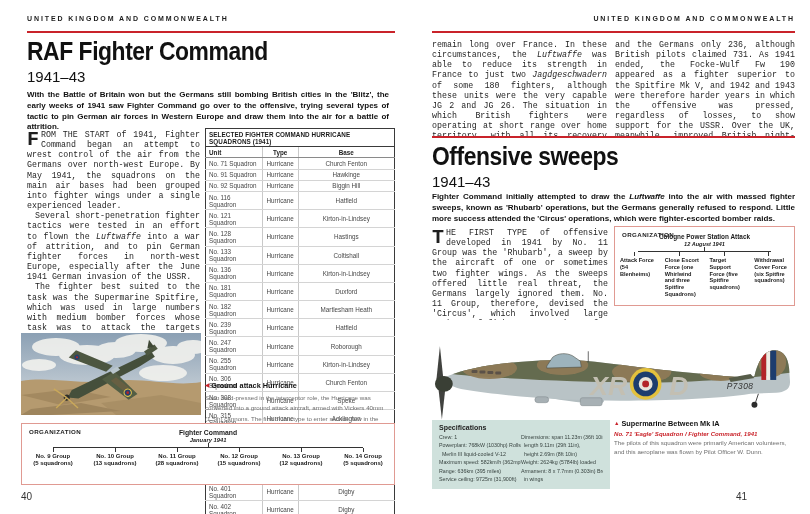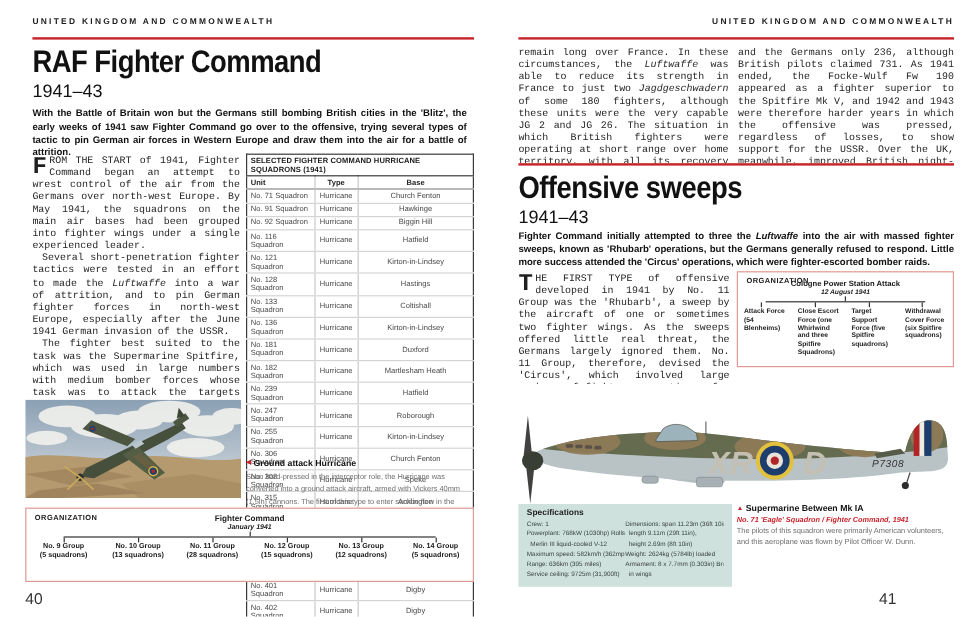--- a/index.html
+++ b/index.html
@@ -60,41 +60,41 @@
   #org-left .org-root { padding-top:5px; }
   #org-right .org-root { padding-top:6px; }
 
   
   .specs { position:absolute; background:#cfe1dc; padding:4px 7px; }
   .specs-title { font-size:7px; font-weight:bold; color:#222; margin-bottom:2px; }
   .specs-cols { display:flex; }
   .specs-col { width:50%; }
   .specs-col div { font-size:5.3px; line-height:8.4px; color:#37423f; white-space:nowrap; overflow:hidden; }
 
-  .pagenum { position:absolute; font-size:13px; color:#333; }
+  .pagenum { position:absolute; font-size:10px; color:#333; }
   .photo { position:absolute; overflow:hidden; }
   .photo svg, .profile svg { display:block; }
   .profile { position:absolute;font-style:italic; }
 </style>
 </head>
 <body>
 
 <div class="spread">
 
   <div class="page" id="page-left">
     <div class="runhead" style="left:6px;">UNITED KINGDOM AND COMMONWEALTH</div>
     <div class="redrule" style="top:31px; left:6px;"></div>
 
     <h1 class="big-title" style="left:6px; top:36px;">RAF Fighter Command</h1>
     <div class="sub-title" style="left:6px; top:68px;">1941–43</div>
     <div class="intro" style="left:6px; top:90px; width:362px;">With the Battle of Britain won but the Germans still bombing British cities in the 'Blitz', the early weeks of 1941 saw Fighter Command go over to the offensive, trying several types of tactic to pin German air forces in Western Europe and draw them into the air for a battle of attrition.</div>
 
     <div class="serif-col" style="left:6px; top:130px; width:173px; height:202px;">
       <p><span class="dropcap">F</span><span>ROM THE START of 1941, Fighter Command began an attempt to wrest control of the air from the Germans over north-west Europe. By May 1941, the squadrons on the main air bases had been grouped into fighter wings under a single experienced leader.</span></p>
-      <p class="ind"><span>Several short-penetration fighter tactics were tested in an effort to made the </span><i>Luftwaffe</i><span> into a war of attrition, and to pin German fighter forces in north-west Europe, especially after the June 1941 German invasion of the USSR.</span></p>
+      <p class="ind"><span>Several short-penetration fighter tactics were tested in an effort to flown the </span><i>Luftwaffe</i><span> into a war of attrition, and to pin German fighter forces in north-west Europe, especially after the June 1941 German invasion of the USSR.</span></p>
       <p class="ind">The fighter best suited to the task was the Supermarine Spitfire, which was used in large numbers with medium bomber forces whose task was to attack the targets that the Germans fighters would seek to protect. In general, though, the Germans responded only when the situation favoured them, and the general inaccuracy of the bombing meant that the British attacks were seldom effective.</p>
 
     </div>
 
     <div class="photo" style="left:0; top:333px; width:180px; height:82px;">
       <svg width="180" height="82" viewBox="0 0 180 82" xmlns="http://www.w3.org/2000/svg">
         <defs>
           <linearGradient id="sky" x1="0" y1="0" x2="0" y2="1">
             <stop offset="0" stop-color="#8ba0b4"></stop>
               <stop offset="1" stop-color="#d9dee1"></stop>
@@ -316,21 +316,21 @@
     <div class="serif-col" style="left:0; top:40px; width:175px; height:96px;">
       <p><span>remain long over France. In these circumstances, the </span><i>Luftwaffe</i><span> was able to reduce its strength in France to just two </span><i>Jagdgeschwadern</i><span> of some 180 fighters, although these units were the very capable JG 2 and JG 26. The situation in which British fighters were operating at short range over home territory, with all its recovery and repair facilities, was now entirely reversed in the favour of the Germans. In 1941, therefore, Fighter Command lost some 530 aircraft</span></p>
     </div>
     <div class="serif-col" style="left:183px; top:40px; width:180px; height:96px;">
       <p>and the Germans only 236, although British pilots claimed 731. As 1941 ended, the Focke-Wulf Fw 190 appeared as a fighter superior to the Spitfire Mk V, and 1942 and 1943 were therefore harder years in which the offensive was pressed, regardless of losses, to show support for the USSR. Over the UK, meanwhile, improved British night-fighters made the Blitz very costly, and in May it was called off to allow German concentration of effort against the USSR.</p>
     </div>
 
     <div class="redrule" style="top:136px;"></div>
     <h1 class="big-title" style="left:0; top:141px;">Offensive sweeps</h1>
     <div class="sub-title" style="left:0; top:173px;">1941–43</div>
-    <div class="intro" style="left:0; top:192px; width:363px;"><span>Fighter Command initially attempted to three the </span><i>Luftwaffe</i><span> into the air with massed fighter sweeps, known as 'Rhubarb' operations, but the Germans generally refused to respond. Little more success attended the 'Circus' operations, which were fighter-escorted bomber raids.</span></div>
+    <div class="intro" style="left:0; top:192px; width:363px;"><span>Fighter Command initially attempted to draw the </span><i>Luftwaffe</i><span> into the air with massed fighter sweeps, known as 'Rhubarb' operations, but the Germans generally refused to respond. Little more success attended the 'Circus' operations, which were fighter-escorted bomber raids.</span></div>
 
     <div class="serif-col" style="left:0; top:228px; width:176px; height:92px;">
       <p><span class="dropcap">T</span><span>HE FIRST TYPE of offensive developed in 1941 by No. 11 Group was the 'Rhubarb', a sweep by the aircraft of one or sometimes two fighter wings. As the sweeps offered little real threat, the Germans largely ignored them. No. 11 Group, therefore, devised the 'Circus', which involved large numbers of fighters escorting a few bombers whose attentions were designed to inflict real damage, and so spur a German reaction. Between January and June 1941, the</span></p>
     </div>
 
     <div class="orgbox" id="org-right" style="left:182px; top:226px; width:181px; height:80px;">
       <div class="org-label">ORGANIZATION</div>
       <div class="org-root">
         <div class="org-root-title" style="font-size:6.4px;">Cologne Power Station Attack</div>
         <div class="org-root-sub" style="font-size:5.6px;">12 August 1941</div>

